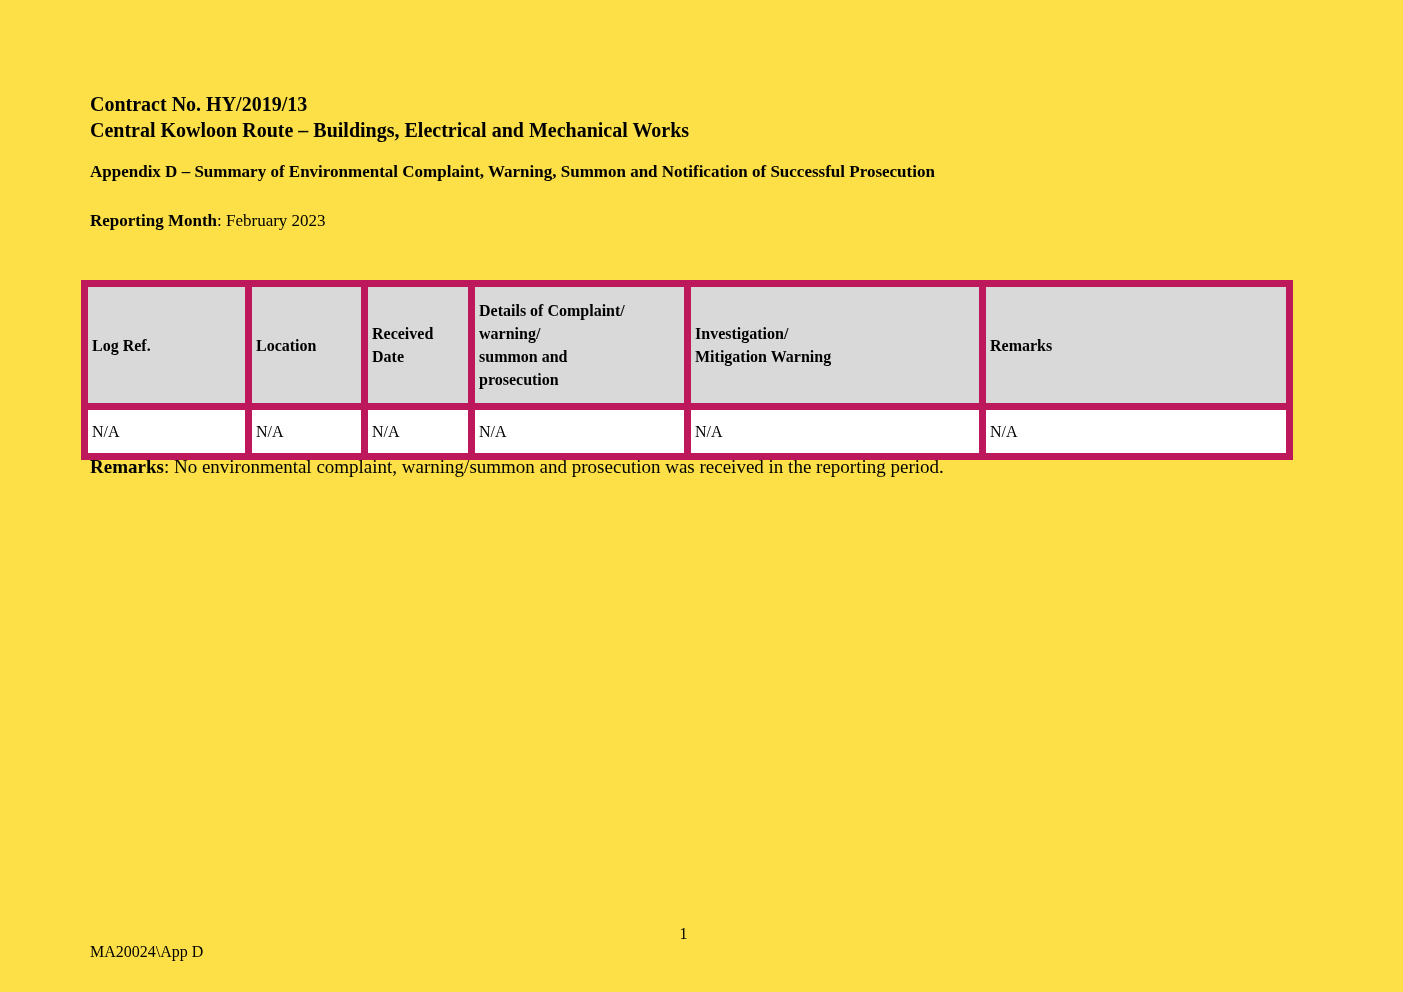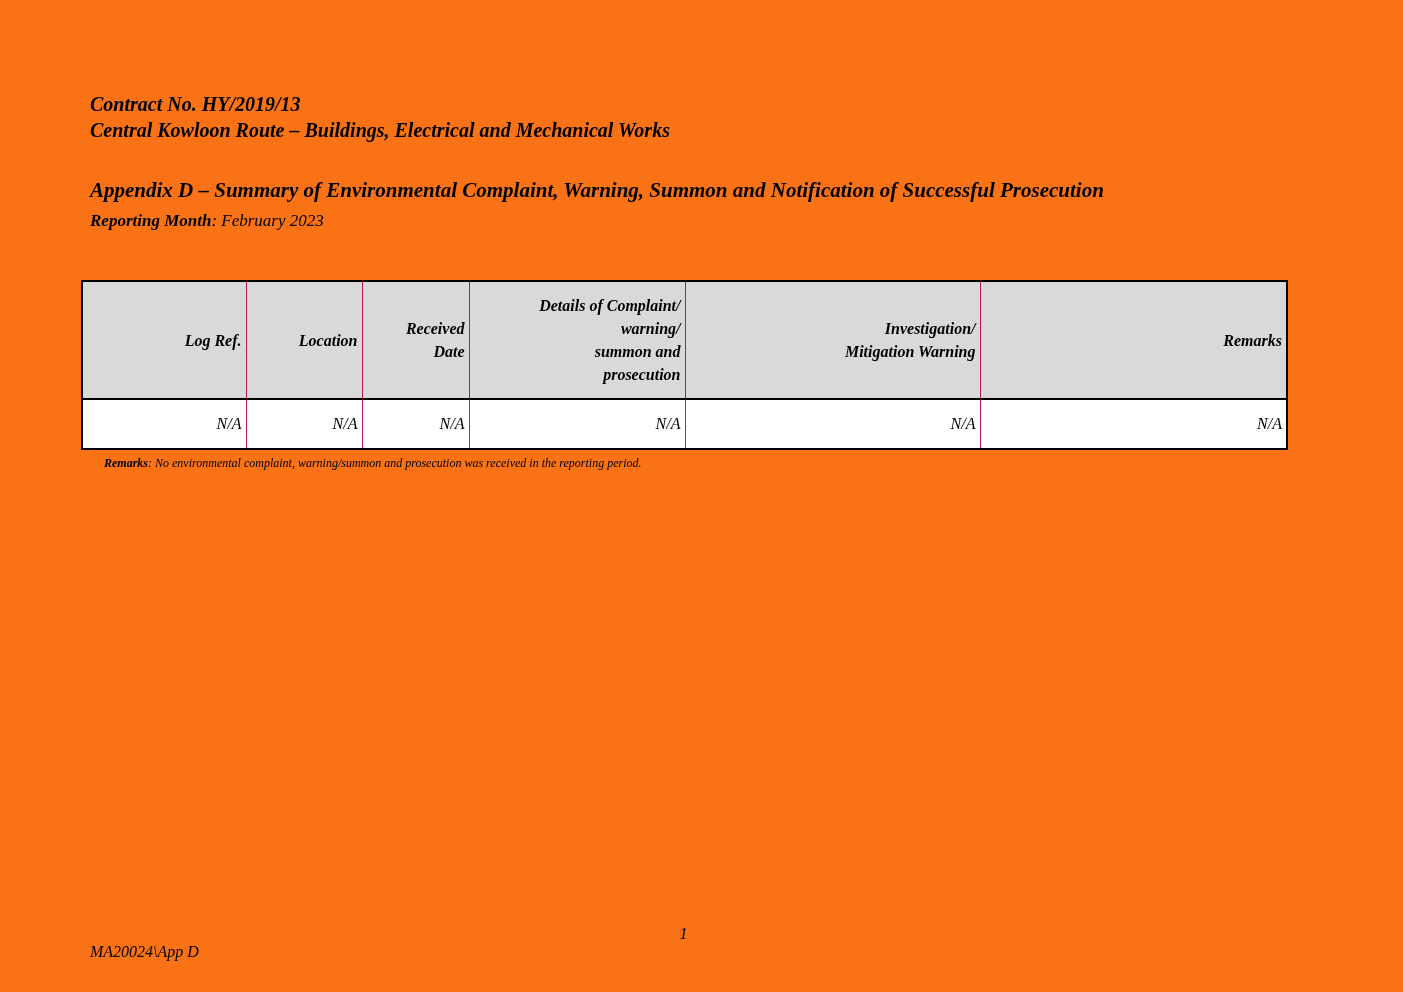--- a/index.html
+++ b/index.html
@@ -1,40 +1,39 @@
 <!DOCTYPE html>
 <html><head>
 <meta charset="utf-8">
 <style>
   * { margin: 0; padding: 0; box-sizing: border-box; }
   html, body { background: #ffffff; }
   .page {
     position: relative;
     width: 1403px;
     height: 992px;
-    background: #f97316;
+    background: #fde047;
     font-family: "Liberation Serif", "DejaVu Serif", serif;
     color: #000000;
     overflow: hidden;
-    font-style: italic;
   }
   .title-block {
     position: absolute;
     left: 90px;
     top: 91px;
     font-size: 20px;
     font-weight: bold;
     line-height: 26px;
     white-space: nowrap;
   }
   .appendix-heading {
     position: absolute;
     left: 90px;
-    top: 178px;
-    font-size: 21px;
+    top: 162px;
+    font-size: 17px;
     font-weight: bold;
     white-space: nowrap;
   }
   .reporting-line {
     position: absolute;
     left: 90px;
     top: 211px;
     font-size: 17px;
     white-space: nowrap;
   }
@@ -42,43 +41,43 @@
   table.summary {
     position: absolute;
     left: 81px;
     top: 280px;
     width: 1205px;
     border-collapse: collapse;
     table-layout: fixed;
     border: 2px solid #000000;
   }
   table.summary th, table.summary td {
-    border: 1px solid #be185d;
-    text-align: right;
+    border: 7px solid #be185d;
+    text-align: left;
     vertical-align: middle;
     font-size: 16px;
     padding: 12px 4px;
   }
   table.summary th {
     background: #d9d9d9;
     font-weight: bold;
     height: 105px;
     line-height: 23px;
     white-space: pre-line;
     border-bottom: 2px solid #000000;
   }
   table.summary td {
     height: 50px;
     background: #ffffff;
   }
   .remarks-line {
     position: absolute;
-    left: 104px;
+    left: 90px;
     top: 456px;
-    font-size: 12px;
+    font-size: 19px;
     white-space: nowrap;
   }
   .footer {
     position: absolute;
     left: 81px;
     top: 925px;
     width: 1205px;
     height: 22px;
     font-size: 16px;
   }

